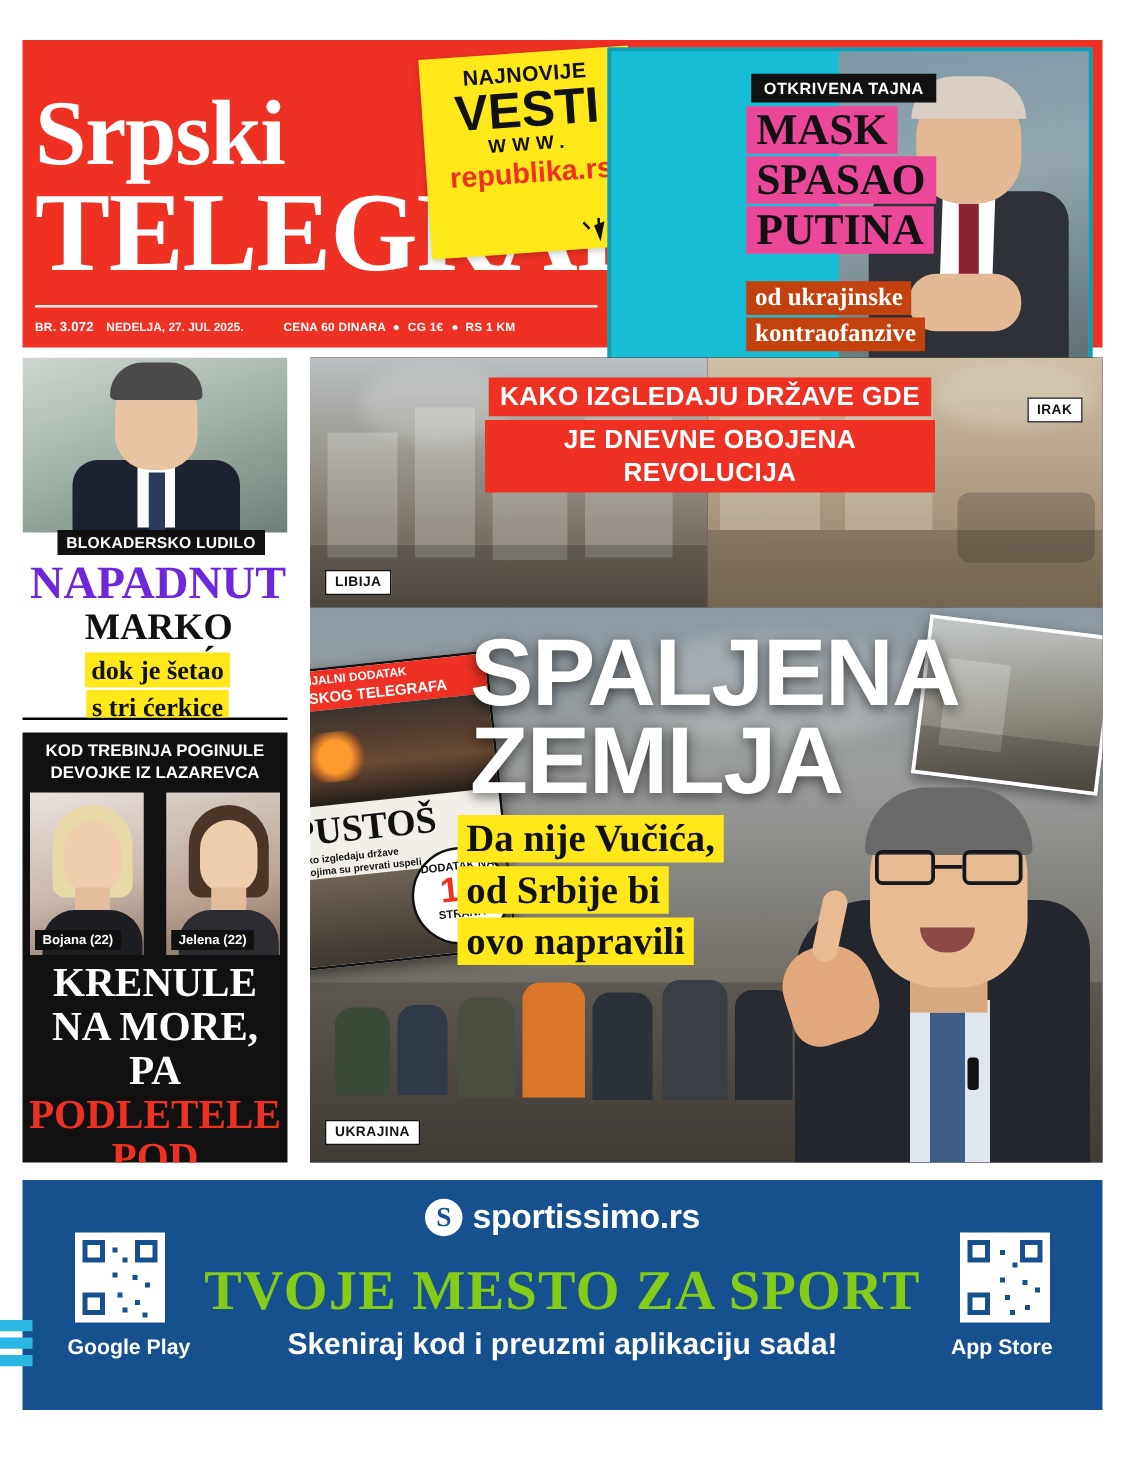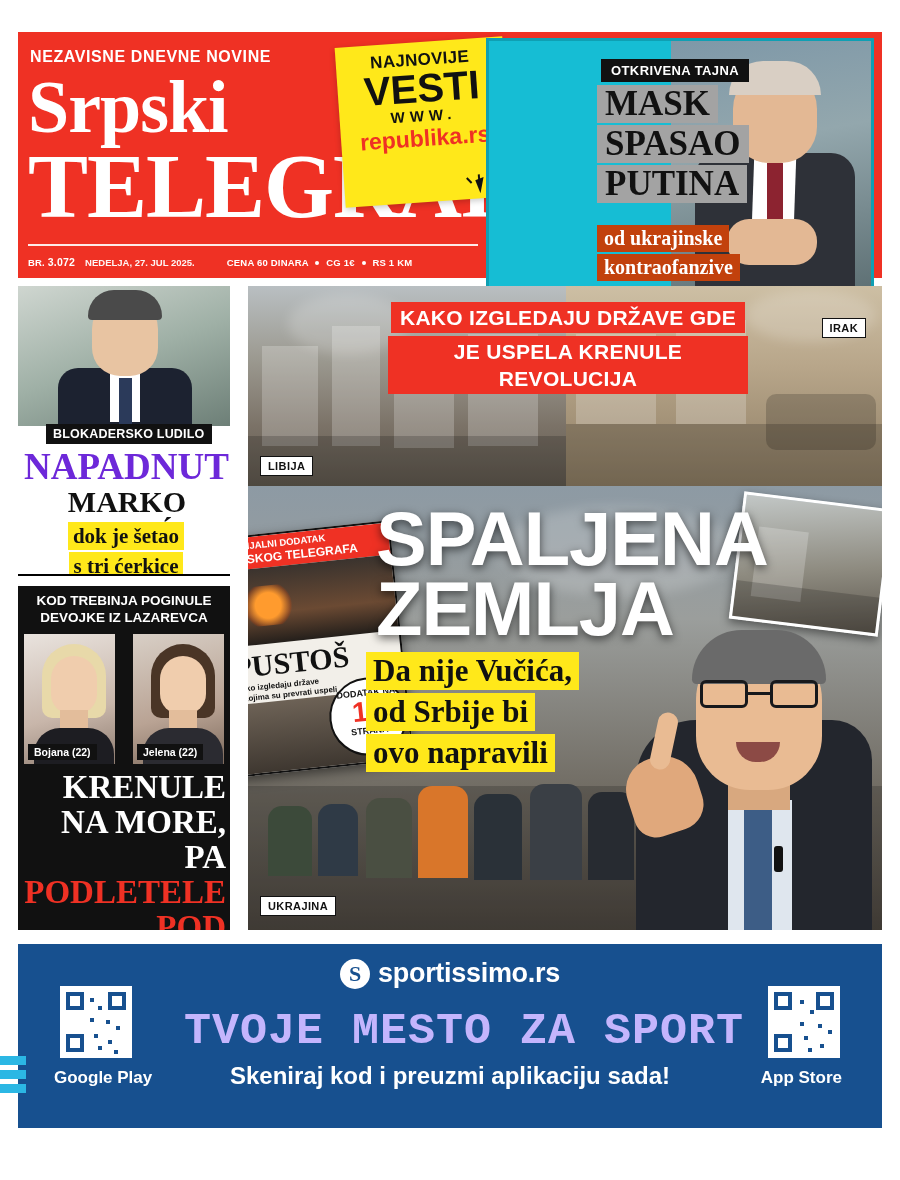--- a/index.html
+++ b/index.html
@@ -152,21 +152,21 @@
   .musk-tag {
     position: absolute; left: 112px; top: 18px;
     background: #111; color: #fff; font-size: 13px; font-weight: bold;
     padding: 4px 10px; letter-spacing: .4px;
   }
   .musk-head-lines {
     position: absolute; left: 108px; top: 44px; width: 200px;
   }
   .musk-head-lines div {
     display: inline-block;
-    background: #a3a3a3; color: #111;
+    background: #ec4899; color: #111;
     font-family: "Liberation Serif", serif;
     font-weight: bold; font-size: 35px; line-height: 38px;
     padding: 0 8px; margin-bottom: 2px;
   }
   .musk-sub {
     position: absolute; left: 108px; bottom: 10px; width: 272px;
   }
   .musk-sub div {
     display: inline-block;
     background: #c2410c; color: #fff;
@@ -258,21 +258,21 @@
   .lb-neck { position:absolute; left: 36px; top: 76px; width: 28px; height: 22px; background:#e3bd9b; }
   .lb-shoulders { position:absolute; left: 10px; top: 94px; width: 80px; height: 40px; border-radius: 26px 26px 0 0; }
   .lb-photo.a .lb-shoulders { background:#1d1d22; }
   .lb-photo.b .lb-shoulders { background:#2b2b31; }
   .lb-name {
     position: absolute; bottom: 4px; left: 4px;
     background: #111; color: #fff; font-size: 10.5px; font-weight: bold;
     padding: 2px 6px;
   }
   .lb-head {
-    position: absolute; left: 4px; top: 184px; width: 204px; text-align: right;
+    position: absolute; left: 4px; top: 184px; width: 204px; text-align: center;
   }
   .lb-head .w { color:#fff; font-family:"Liberation Serif", serif; font-weight:bold; font-size: 33px; line-height: 35px; }
   .lb-head .r { color:#ef3124; font-family:"Liberation Serif", serif; font-weight:bold; font-size: 33px; line-height: 35px; }
 
   
   .main {
     position: absolute; left: 248px; top: 286px;
     width: 634px; height: 644px;
     background: #111;
     overflow: hidden;
@@ -433,23 +433,23 @@
     display: flex; justify-content: center; align-items: center; gap: 8px;
   }
   .ad-logo .circle {
     width: 30px; height: 30px; border-radius: 50%;
     background: #fff; color: #17508f;
     font-family: "Liberation Serif", serif; font-weight: bold; font-size: 22px;
     display: flex; align-items: center; justify-content: center;
   }
   .ad-logo .txt { color: #fff; font-size: 27px; font-weight: bold; letter-spacing: -.3px; }
   .ad-head {
-    position: absolute; left: 14px; top: 62px; width: 864px; text-align: center;
-    color: #c4b5fd; font-size: 45px; font-weight: bold; letter-spacing: 1px;
-    font-family: Liberation Mono, monospace;
+    position: absolute; left: 0; top: 62px; width: 864px; text-align: center;
+    color: #84cc16; font-size: 45px; font-weight: bold; letter-spacing: 1px;
+    font-family: Liberation Serif, serif;
   }
   .ad-sub {
     position: absolute; left: 0; top: 118px; width: 864px; text-align: center;
     color: #fff; font-size: 24px; font-weight: bold;
   }
   .qr {
     position: absolute; width: 72px; height: 72px; background: #fff; padding: 4px;
   }
   .qr .cells { width: 100%; height: 100%; background: #fff; position: relative; }
   .qr .cells i { position: absolute; background: #17508f; }
@@ -462,21 +462,20 @@
   .store-right { right: 40px; top: 124px; }
   .gp-icon { position:absolute; left: 0; top: 1056px; width: 26px; height: 44px; }
   .gp-icon i { position:absolute; left:0; background:#2bb7e4; width: 26px; height: 9px; }
 </style>
 </head>
 <body>
 
 <div class="page">
 
   <div class="masthead">
-    <div class="masthead-kicker">NEZAVISNE DNEVNE NOVINE</div>
     <div class="logo-srpski">Srpski</div>
     <div class="logo-telegraf">TELEGRAF</div>
     <div class="masthead-rule"></div>
     <div class="masthead-meta">
       <span class="issue">
         <span>BR.</span>
         <b>3.072</b>
       </span>
       <span class="date">NEDELJA, 27. JUL 2025.</span>
       <span class="price">
@@ -601,21 +600,21 @@
       <div class="crowd" style="left:340px;top:306px;width:46px;height:88px;background:#272b31;"></div>
       <div class="smoke" style="left:250px;top:20px;width:240px;height:90px;"></div>
     </div>
 
     <span class="loc-tag" style="left:12px;top:170px;">LIBIJA</span>
     <span class="loc-tag" style="right:16px;top:32px;">IRAK</span>
     <span class="loc-tag" style="left:12px;bottom:14px;">UKRAJINA</span>
 
     <div class="main-kicker">
       <span>KAKO IZGLEDAJU DRŽAVE GDE</span><br>
-      <span>JE USPELA KRENULE REVOLUCIJA</span>
+      <span>JE DNEVNE OBOJENA REVOLUCIJA</span>
     </div>
 
     <div class="tilt-insert">
       <div class="bldg" style="left:16px;top:30px;width:50px;height:70px;"></div>
       <div class="rubble" style="left:0;top:86px;width:150px;height:42px;"></div>
     </div>
 
     <div class="supplement">
       <div class="sup-red">
         <div>SPECIJALNI DODATAK</div>

